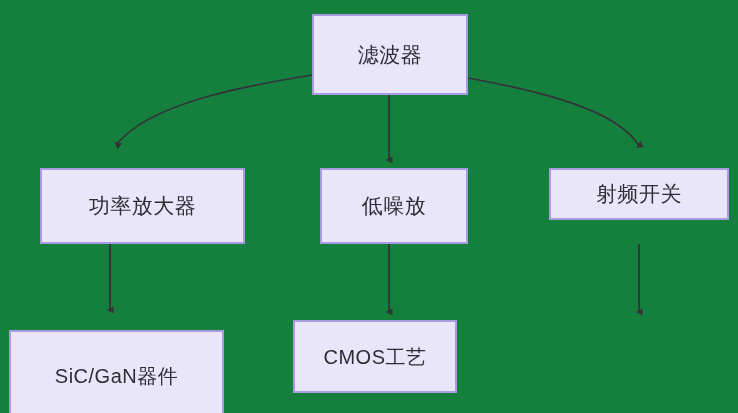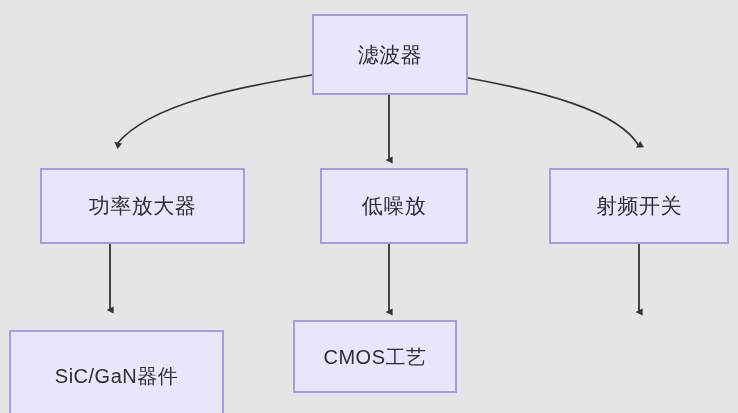--- a/index.html
+++ b/index.html
@@ -11,21 +11,21 @@
     width: 738px;
     height: 413px;
     background: #f8f8f7;
     font-family: "Liberation Sans", "DejaVu Sans", sans-serif;
     overflow: hidden;
   }
   #diagram-canvas {
     position: relative;
     width: 738px;
     height: 413px;
-    background: #e5e5e5;
+    background: #15803d;
   }
   #edge-layer {
     position: absolute;
     left: 0;
     top: 0;
     width: 738px;
     height: 413px;
     pointer-events: none;
   }
   .node {
@@ -43,21 +43,21 @@
     white-space: nowrap;
     text-align: center;
   }
   .node-label {
     display: block;
   }
   
   #node-root        { left: 312px; top: 14px;  width: 156px; height: 81px; }
   #node-pa          { left: 8px;   top: 168px; width: 205px; height: 76px; margin-left: 32px; }
   #node-lna         { left: 320px; top: 168px; width: 148px; height: 76px; }
-  #node-rfsw        { left: 549px; top: 168px; width: 180px; height: 76px; }
+  #node-rfsw        { left: 549px; top: 168px; width: 180px; height: 52px; }
   #node-sicgan      { left: 9px;   top: 318px; width: 215px; height: 92px; margin-top: 12px; }
   #node-cmos        { left: 293px; top: 320px; width: 164px; height: 73px; }
   #node-soi         { left: 553px; top: 320px; width: 172px; height: 73px; }
   #node-sicgan .node-label,
   #node-cmos .node-label,
   #node-soi .node-label { font-size: 20px; }
 </style>
 </head>
 <body>
 

